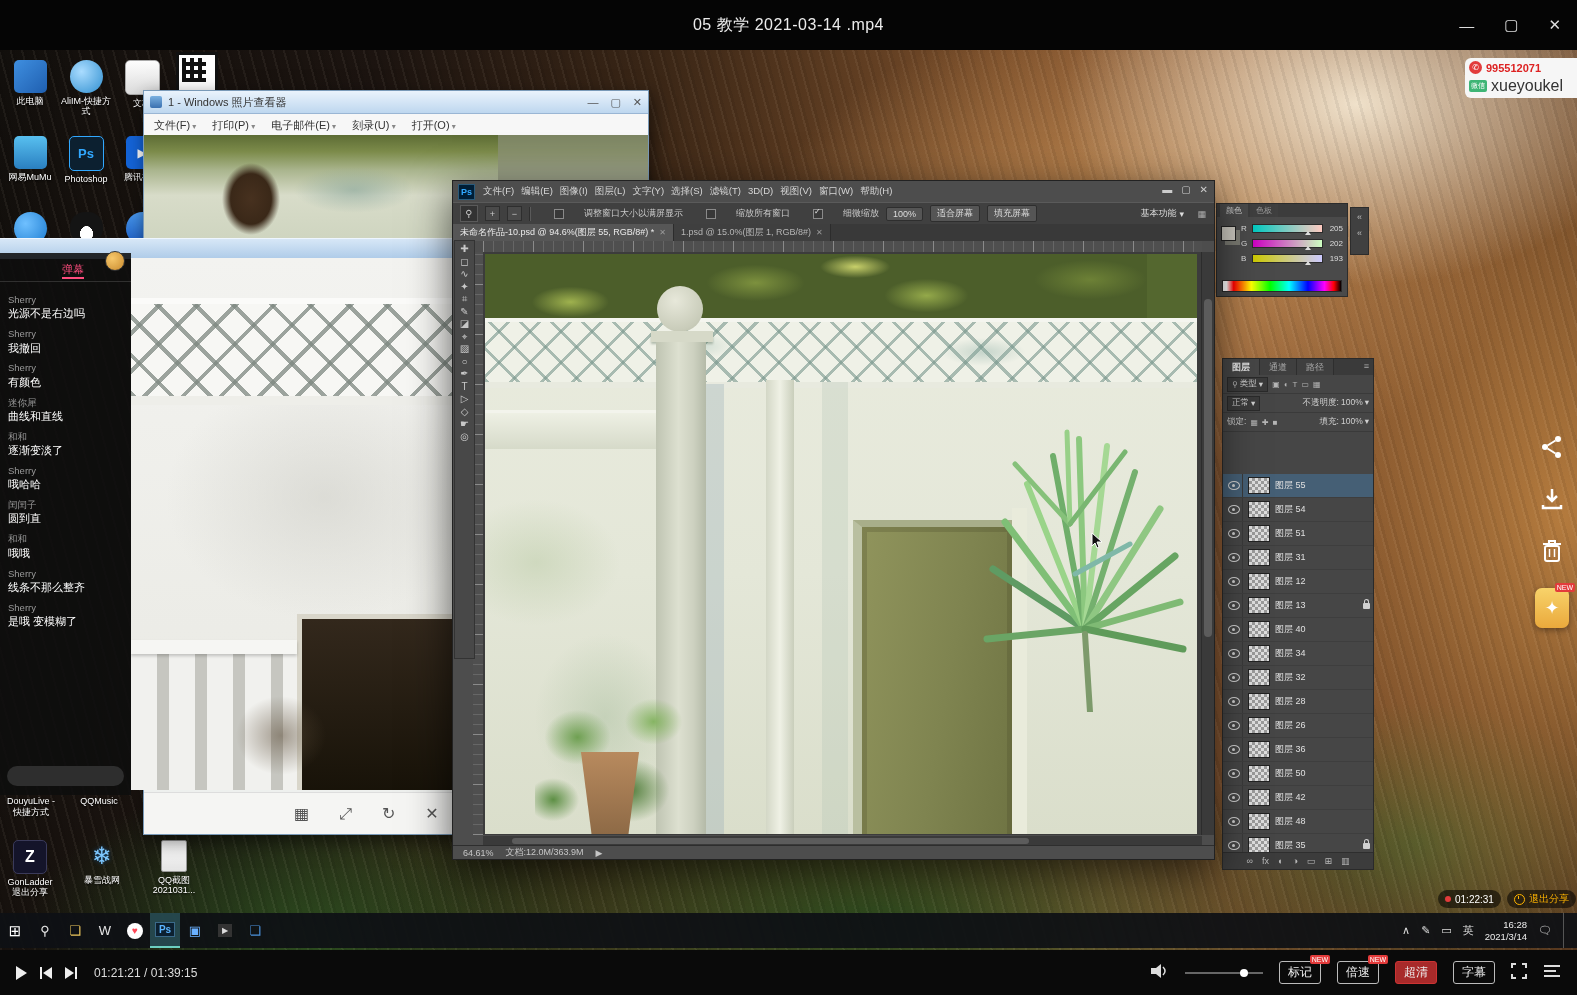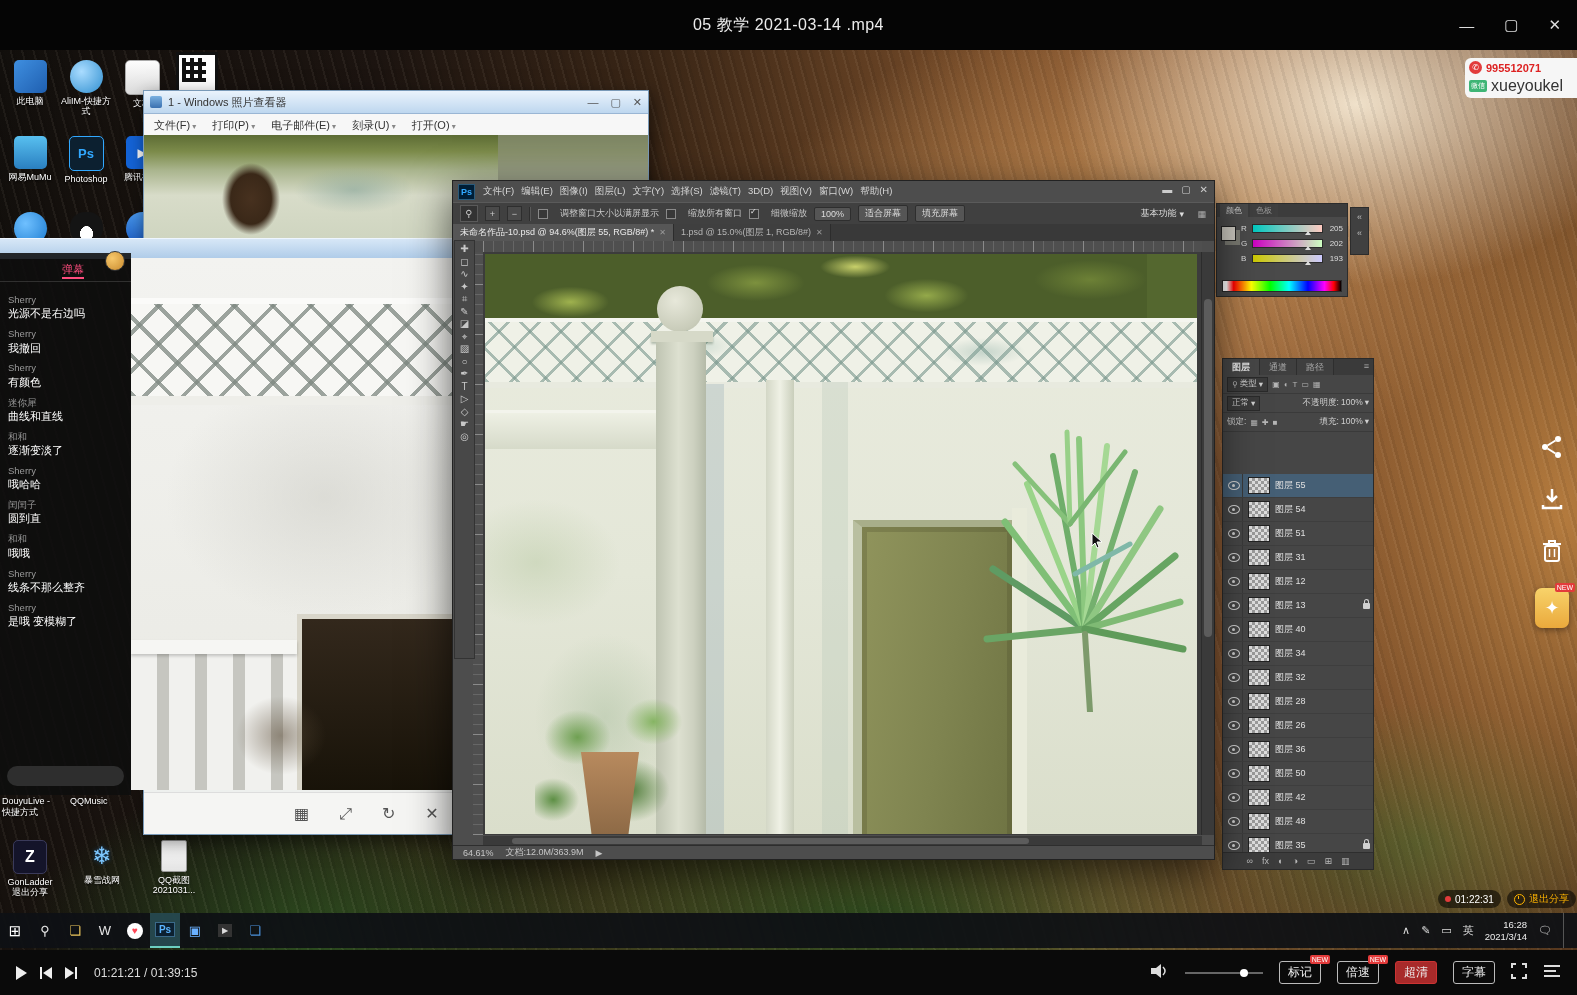--- a/index.html
+++ b/index.html
@@ -40,21 +40,21 @@
   .ic-video::after{content:'▶';}
   .ic-pan{background:radial-gradient(circle at 35% 35%,#6fc0ff,#1a7ad0);border-radius:50%;}
   .ic-qq{background:radial-gradient(11px 13px at 50% 66%,#fff 58%,rgba(255,255,255,0) 60%),#141414;border-radius:45% 45% 50% 50%;}
   .ic-xl{background:linear-gradient(#4a9af0,#1a5ac0);border-radius:50%;color:#fff;font-size:12px;}
   .qr-icon{position:absolute;left:176px;top:52px;width:36px;height:36px;background:#fff;border:3px solid #111;z-index:2;
     background-image:repeating-linear-gradient(0deg,#111 0 4px,transparent 4px 8px),repeating-linear-gradient(90deg,#111 0 4px,transparent 4px 8px);
     background-size:24px 24px;background-position:3px 3px;background-repeat:no-repeat;}
 
   
   .sc-tops{position:absolute;left:2px;top:796px;display:flex;gap:10px;width:140px;z-index:2;}
-  .sc-top-label{font-size:9px;color:#fff;text-shadow:0 1px 2px #000;width:58px;line-height:1.2;}
+  .sc-top-label{font-size:9px;color:#fff;text-shadow:0 1px 2px #000;width:58px;text-align:center;line-height:1.2;}
   .sc-icons{position:absolute;left:4px;top:840px;display:flex;gap:20px;z-index:2;}
   .sc-item{display:flex;flex-direction:column;align-items:center;gap:3px;width:52px;}
   .sc-img{width:32px;height:32px;display:flex;align-items:center;justify-content:center;font-size:16px;color:#fff;border-radius:5px;}
   .ic-z{background:#14142a;font-weight:bold;border:1px solid #3a3a5a;}
   .ic-snow{color:#7ec8ff;font-size:24px;text-shadow:0 0 4px #1a4a7a;}
   .ic-file{background:linear-gradient(#fff,#e4e4e4);border:1px solid #999;border-radius:2px;width:24px;height:30px;}
   .sc-label{font-size:9px;color:#fff;text-shadow:0 1px 2px #000;text-align:center;line-height:1.15;}
 
   
   .pv-frame{position:absolute;left:143px;top:90px;width:504px;height:743px;background:#eef0ee;border:1px solid #7a9ab8;box-shadow:3px 6px 18px rgba(0,0,0,.55);z-index:3;}
@@ -100,21 +100,21 @@
   .ps{position:absolute;left:452px;top:180px;width:761px;height:678px;background:#4d4d4d;border:1px solid #222;box-shadow:0 12px 40px rgba(0,0,0,.65);z-index:6;font-size:10px;color:#ccc;}
   .ps-titlebar{position:relative;height:21px;display:flex;align-items:center;padding-left:5px;}
   .ps-logo{width:15px;height:14px;background:#001e36;color:#31a8ff;font-size:9px;font-weight:bold;display:flex;align-items:center;justify-content:center;border:1px solid #2a5a7a;margin-right:8px;}
   .ps-menus{display:flex;gap:7px;}
   .ps-menu{font-size:9.5px;color:#d6d6d6;}
   .ps-controls{position:absolute;right:6px;top:3px;display:flex;gap:9px;font-size:10px;color:#ccc;}
   .ps-options{position:absolute;left:0;top:21px;right:0;height:21px;background:#404040;border-top:1px solid #5a5a5a;border-bottom:1px solid #2e2e2e;display:flex;align-items:center;gap:7px;padding-left:7px;font-size:9px;color:#c9c9c9;}
   .opt-zoomicon{width:16px;height:15px;background:#333;border:1px solid #5a5a5a;display:flex;align-items:center;justify-content:center;font-size:10px;}
   .opt-toggle{width:13px;height:13px;background:#4a4a4a;border:1px solid #2e2e2e;display:flex;align-items:center;justify-content:center;font-size:9px;}
   .opt-sep{width:1px;height:14px;background:#2e2e2e;border-right:1px solid #5a5a5a;}
-  .opt-cb{display:flex;align-items:center;gap:12px;}
+  .opt-cb{display:flex;align-items:center;gap:20px;margin-left:16px;}
   .cb{width:8px;height:8px;border:1px solid #8a8a8a;background:#383838;display:inline-block;position:relative;}
   .cb.checked::after{content:'✓';position:absolute;left:0;top:-3px;font-size:8px;color:#e8e8e8;}
   .opt-btn{background:#555;border:1px solid #2e2e2e;border-radius:2px;padding:1px 6px;color:#ddd;}
   .ps-workspace{position:absolute;right:30px;display:flex;align-items:center;gap:3px;color:#ddd;}
   .ps-wsicon{position:absolute;right:8px;color:#aaa;}
   .ps-tabbar{position:absolute;left:0;top:43px;right:0;height:17px;background:#393939;display:flex;align-items:flex-end;}
   .ps-doctab{display:flex;align-items:center;gap:5px;background:#3f3f3f;color:#b5b5b5;font-size:9px;padding:2px 7px;border-right:1px solid #2c2c2c;white-space:nowrap;overflow:hidden;}
   .ps-doctab.active{background:#565656;color:#ebebeb;}
   .tabx{font-size:8px;color:#999;}
   .ps-ruler-top{position:absolute;left:30px;top:60px;right:12px;height:11px;background:#4f4f4f;border-bottom:1px solid #2c2c2c;

